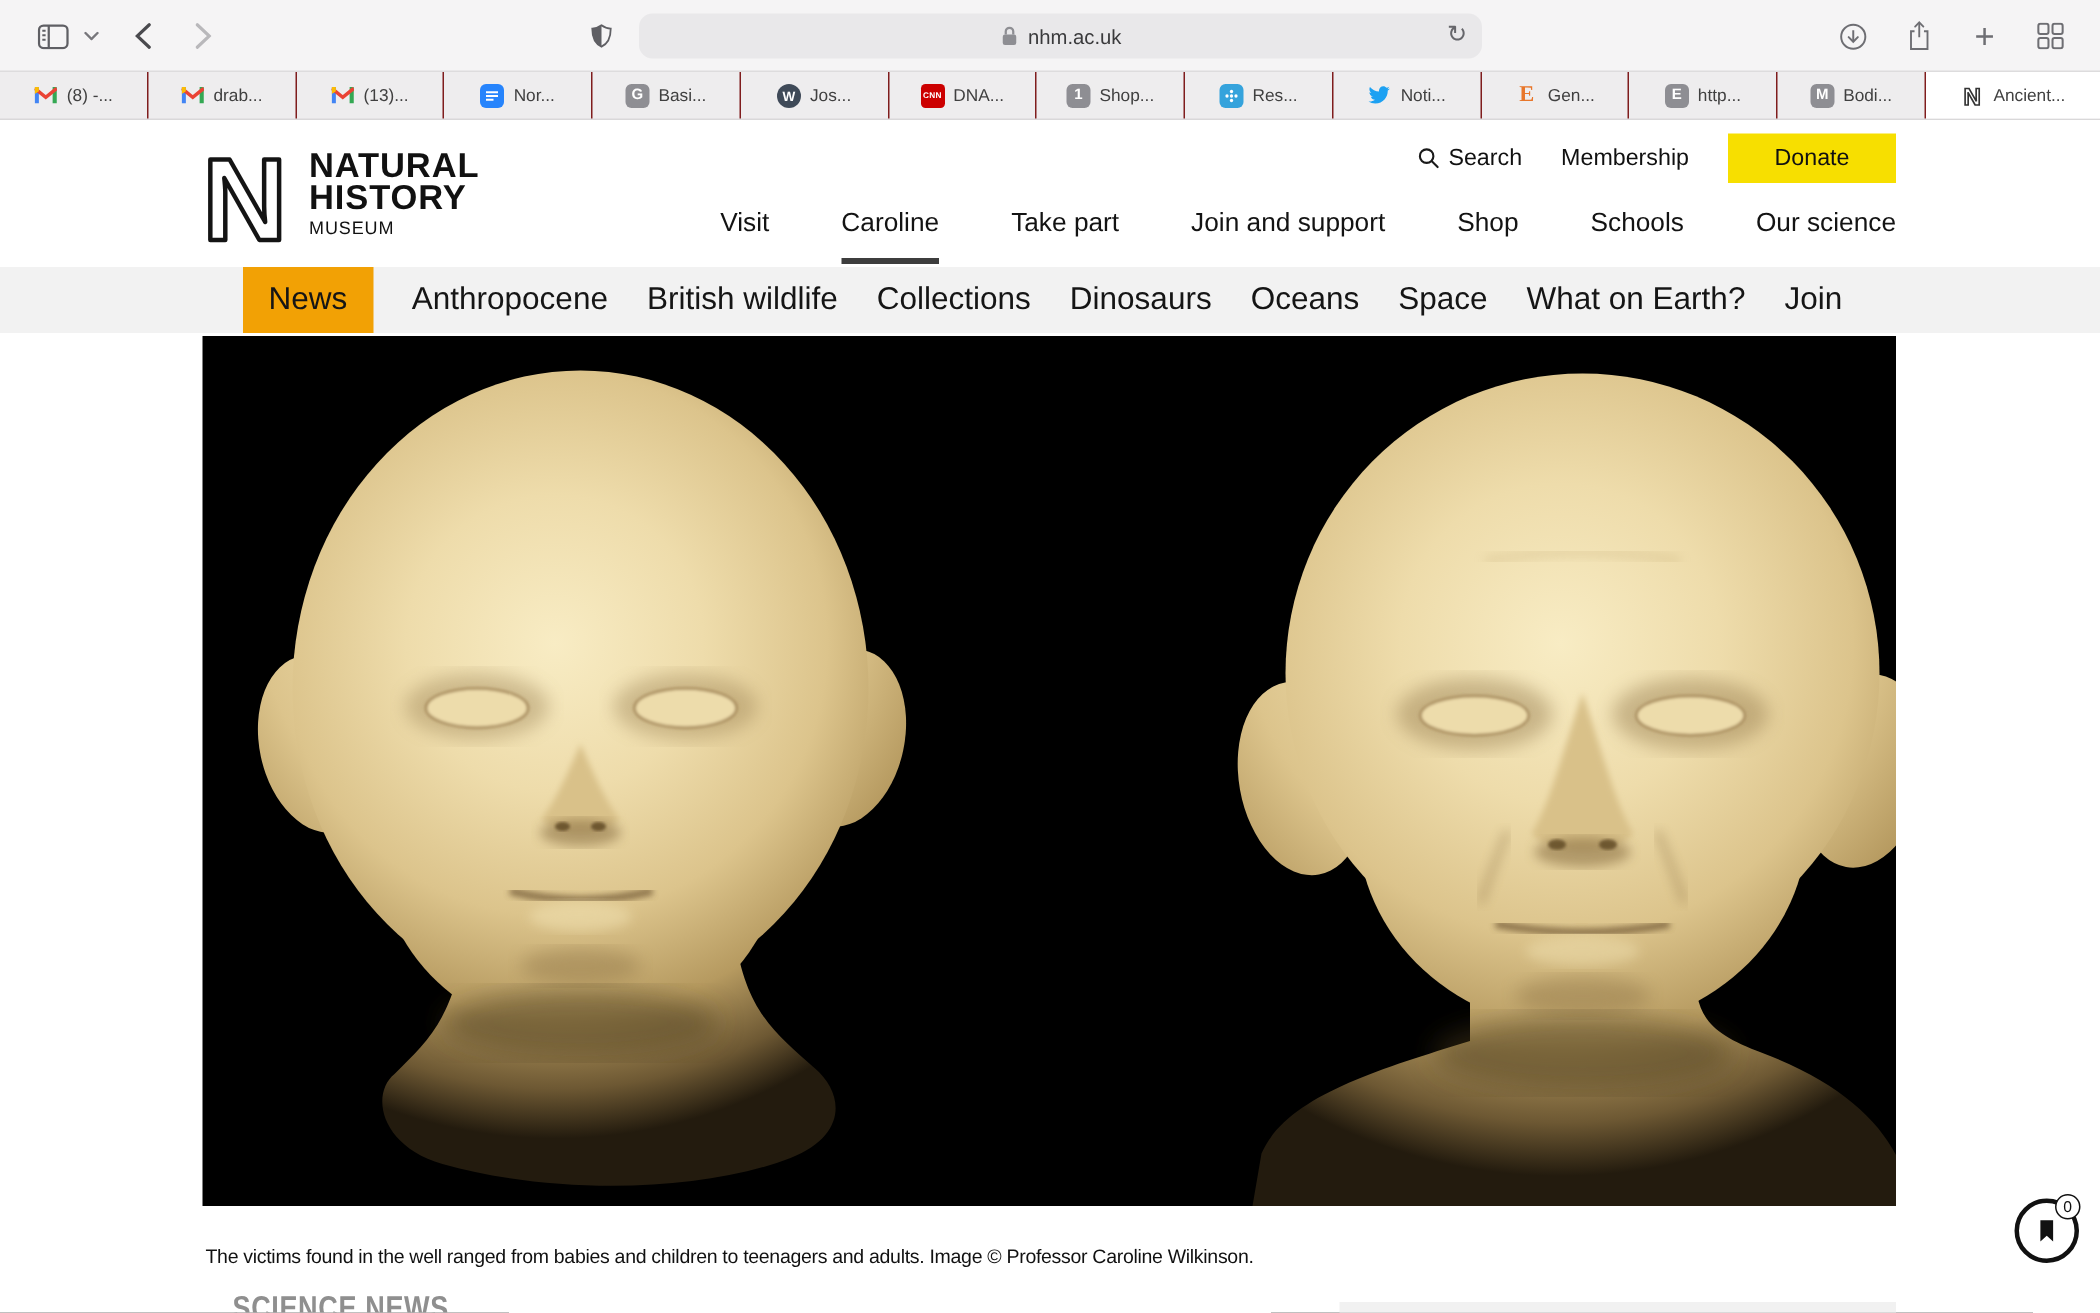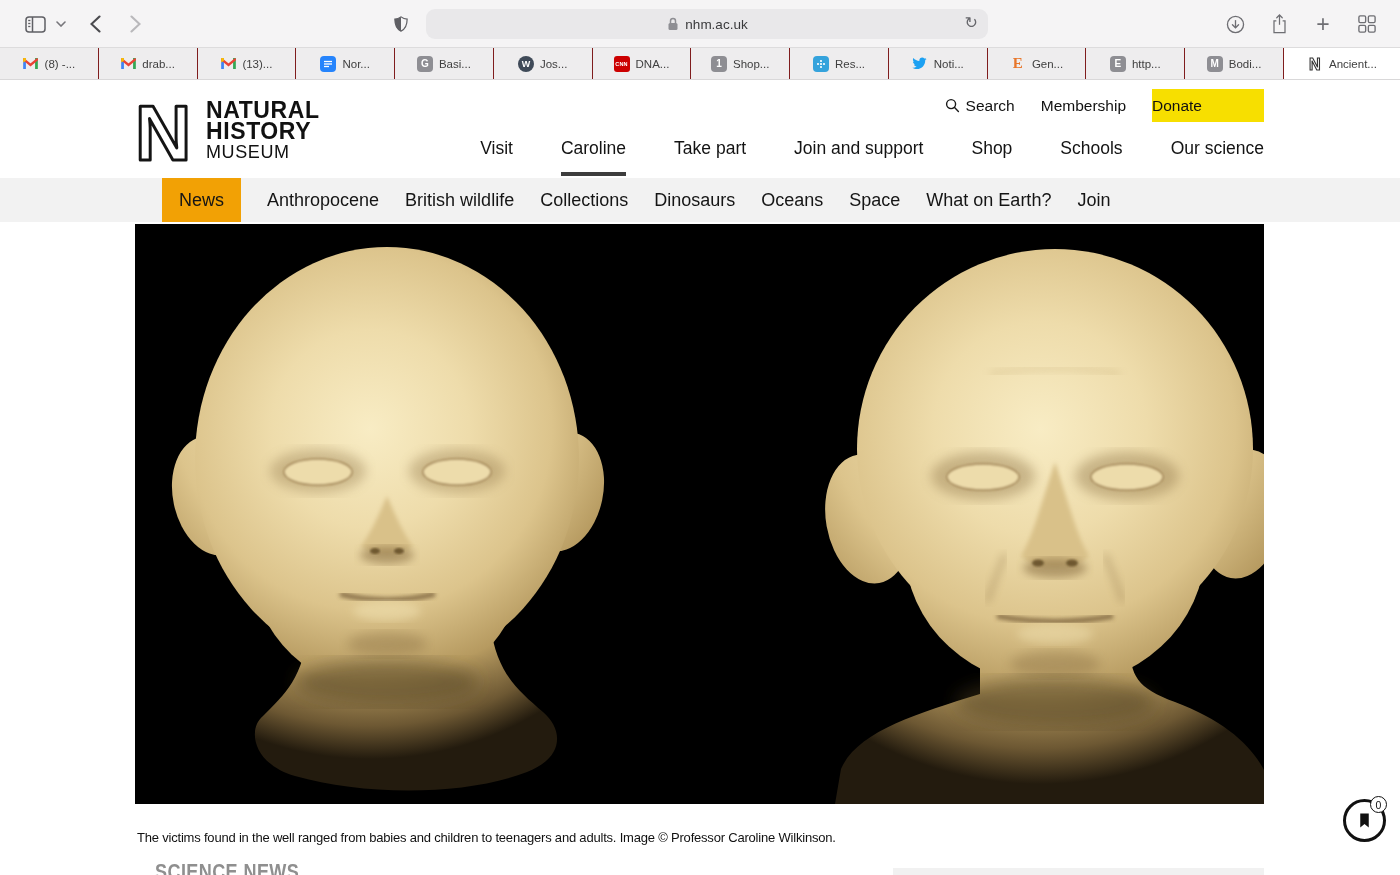--- a/index.html
+++ b/index.html
@@ -40,34 +40,34 @@
   .sq.res { background:#35a3dc; }
   .wp { width:16px; height:16px; border-radius:50%; background:#3f4a58; color:#fff;
     display:flex; align-items:center; justify-content:center; font-size:9px; font-weight:bold; }
   .eserif { font-family:"Liberation Serif", serif; font-weight:bold; font-size:15px; color:#e8762a; }
 
   
   .site-header { position:absolute; top:80px; left:0; width:1400px; height:98px; background:#fff; }
   .logo { position:absolute; left:135px; top:13px; display:flex; gap:11px; align-items:flex-start; }
   .logo-text { padding-top:7px; color:#111; }
   .logo-text .l1, .logo-text .l2 { font-size:23px; font-weight:bold; letter-spacing:.6px; line-height:21px; }
-  .logo-text .l3 { font-size:18px; font-weight:normal; letter-spacing:.6px; line-height:21px; }
+  .logo-text .l3 { font-size:12px; font-weight:normal; letter-spacing:.6px; line-height:21px; }
   .utility { position:absolute; top:9px; right:136px; display:flex; align-items:center; gap:26px; }
   .utility-link { display:flex; align-items:center; gap:6px; font-size:15.5px; color:#111; cursor:pointer; }
   .donate-btn { width:112px; height:33px; background:#f7df00; border:none; font-size:15.5px; color:#111;
-    display:flex; align-items:center; cursor:pointer; }
+    display:flex; align-items:center; justify-content:center; cursor:pointer; }
   .main-nav { position:absolute; right:136px; top:58px; display:flex; gap:48px; }
   .main-nav .item { font-size:17.5px; color:#131313; padding-bottom:13px; cursor:pointer; }
   .main-nav .item.active { border-bottom:4px solid #3d3d3d; }
 
   
   .sub-nav { position:absolute; top:178px; left:0; width:1400px; height:44px; background:#f2f2f2;
     display:flex; align-items:stretch; }
   .sub-nav .inner { margin-left:162px; display:flex; align-items:stretch; gap:26px; }
-  .sub-item { display:flex; align-items:center; font-size:18px; color:#151515; cursor:pointer; }
+  .sub-item { display:flex; align-items:center; font-size:21px; color:#151515; cursor:pointer; }
   .sub-item.active { background:#f2a105; padding:0 17px; }
 
   
   .hero { position:absolute; top:224px; left:135px; width:1129px; height:580px; background:#000; overflow:hidden; }
   .caption { position:absolute; top:830px; left:137px; width:1000px; font-size:13px; color:#111;
     letter-spacing:-0.2px; }
 
   
   .section-heading { position:absolute; top:859px; left:155px; font-size:22px; color:#8f8f8f;
     letter-spacing:.5px; transform:scaleX(.82); transform-origin:left; white-space:nowrap; }

